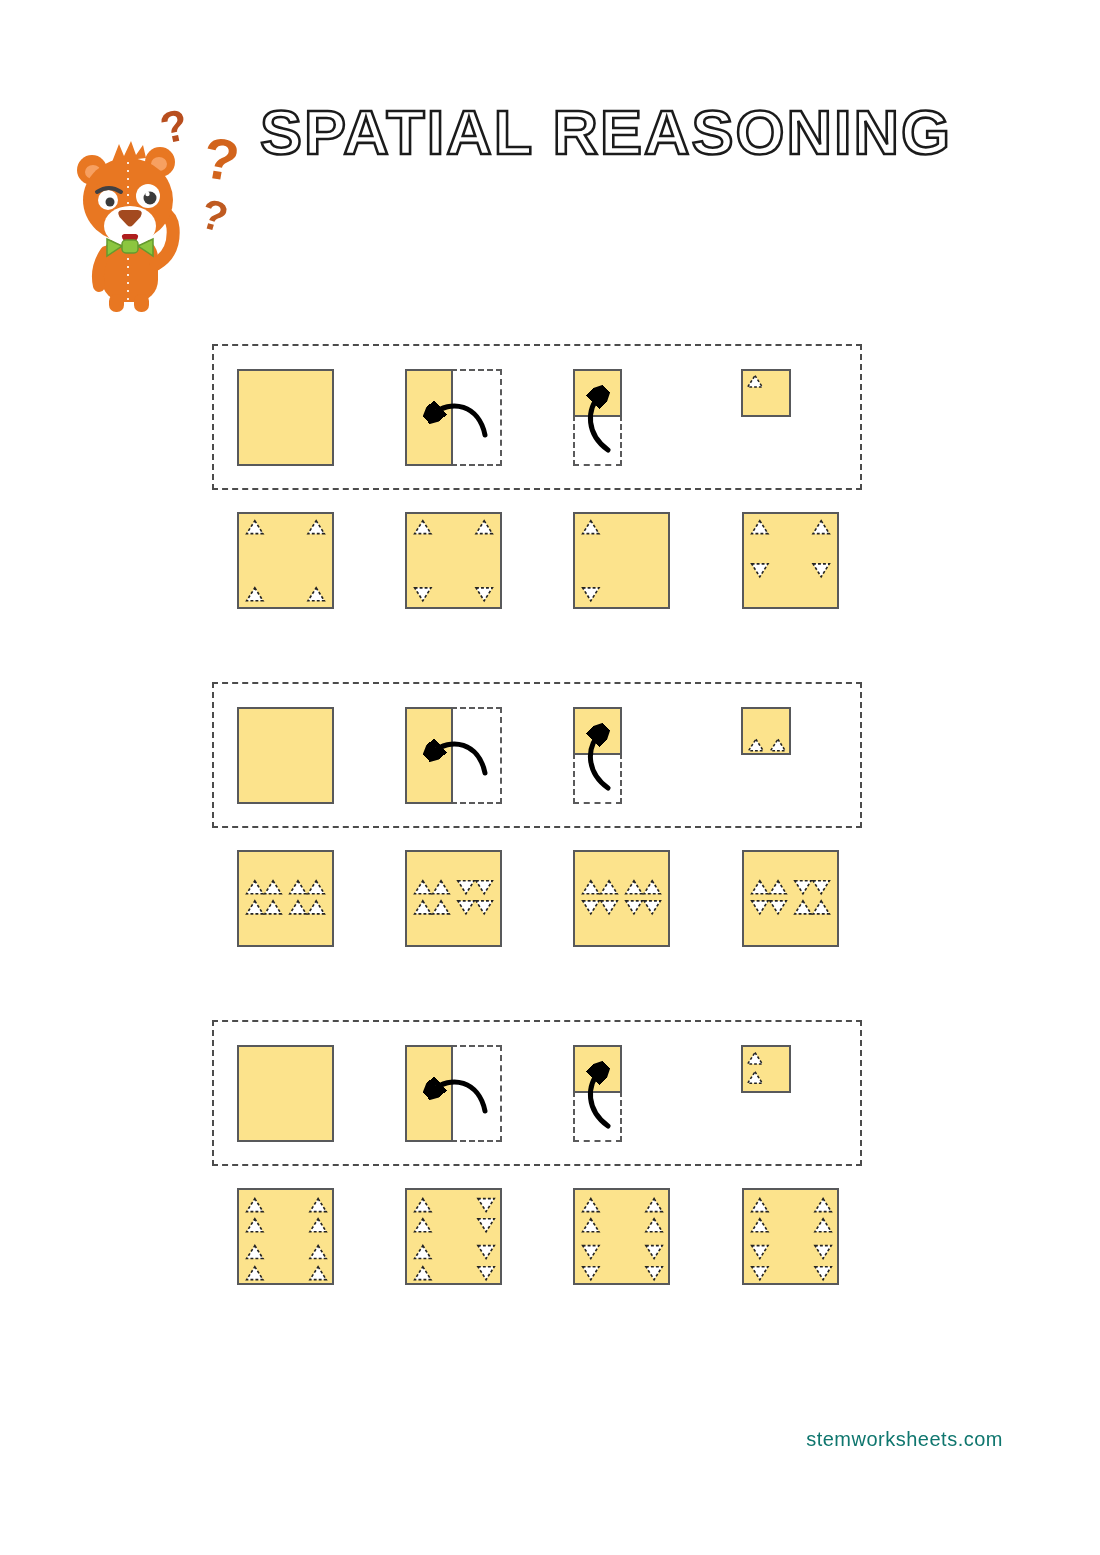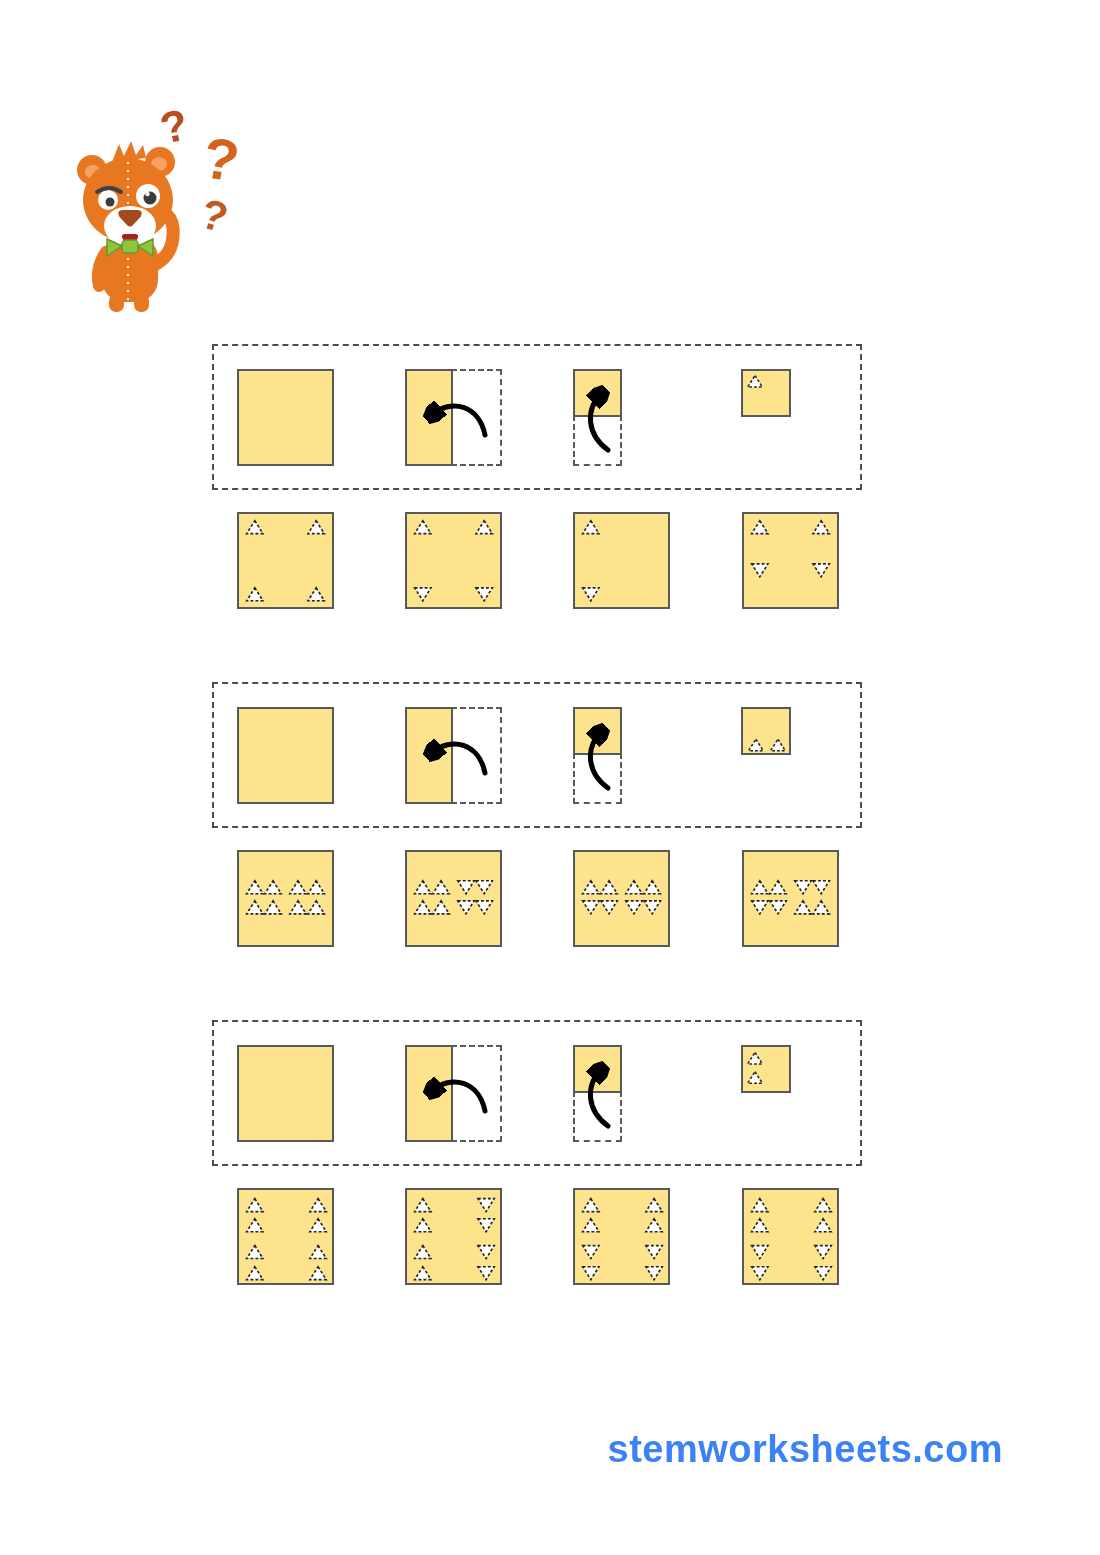--- a/index.html
+++ b/index.html
@@ -31,22 +31,22 @@
   .cell-cut{left:527px;top:23px;width:50px;height:48px;}
   .arrow-left{position:absolute;left:14px;top:24px;width:74px;height:48px;z-index:3;}
   .arrow-up{position:absolute;left:2px;top:15px;width:44px;height:71px;z-index:3;}
   .arrow path{fill:none;stroke:#000;stroke-width:5;stroke-linecap:round;}
 
   .answer{position:absolute;top:168px;width:97px;height:97px;cursor:pointer;}
   .answer svg,.cutsvg{position:absolute;left:0;top:0;width:100%;height:100%;overflow:visible;}
   .cell-cut .cutsvg{border:0;}
   .cut-tri{fill:#ffffff;stroke:#232323;stroke-width:1.7;stroke-dasharray:3 2.2;}
 
-  .footer{position:absolute;right:97px;top:1428px;font-size:38px;font-weight:bold;
-          color:#3b82f6;letter-spacing:0.5px;}
+  .footer{position:absolute;right:97px;top:1428px;font-size:20px;font-weight:normal;
+          color:#0f766e;letter-spacing:0.5px;}
 </style>
 </head>
 <body>
 
 <div class="page">
 
   <svg class="mascot" viewBox="0 0 170 220">
     <text x="88" y="48" font-size="44" font-weight="bold" fill="#b84e1e" transform="rotate(-12 88 48)">?</text>
     <text x="124" y="80" font-size="58" font-weight="bold" fill="#d2641c" transform="rotate(10 124 80)">?</text>
     <text x="122" y="130" font-size="42" font-weight="bold" fill="#bf5a20" transform="rotate(16 122 130)">?</text>
@@ -72,20 +72,21 @@
       <circle cx="71.5" cy="98" r="2.2" fill="#ffffff"></circle>
       <ellipse cx="54" cy="130" rx="26" ry="20" fill="#ffffff"></ellipse>
       <path d="M46 114 h16 q6 1 2.5 7 l-7.5 8 q-3 3 -6 0 l-7.5 -8 q-3.5 -6 2.5 -7 z" fill="#A34A1F"></path>
       <path d="M48 138 h12 q3.2 1 1.6 4.2 l-5 8.4 q-2.6 3.2 -5.2 0 l-5 -8.4 q-1.6 -3.2 1.6 -4.2 z" fill="#AF1E1E"></path>
       <polygon points="46,150 31,143 31,160" fill="#8CC63F" stroke="#639B2F" stroke-width="1.5"></polygon>
       <polygon points="62,150 77,143 77,160" fill="#8CC63F" stroke="#639B2F" stroke-width="1.5"></polygon>
       <rect x="46" y="144" width="16" height="13" rx="4" fill="#8CC63F" stroke="#639B2F" stroke-width="1.5"></rect>
     </g>
   </svg>
 
+  <div class="title">SPATIAL REASONING</div>
 
   <main id="questions-root">
       <div class="q-block" style="top: 344px;">
         <div class="fold-box">
           <div class="cell sq-full yellow"></div>
           <div class="cell cell-half">
             <div class="half-dash dashed-outline"></div>
             <div class="half-yellow yellow"></div>
             <svg class="arrow arrow-left" viewBox="0 0 74 48">
               <defs>

